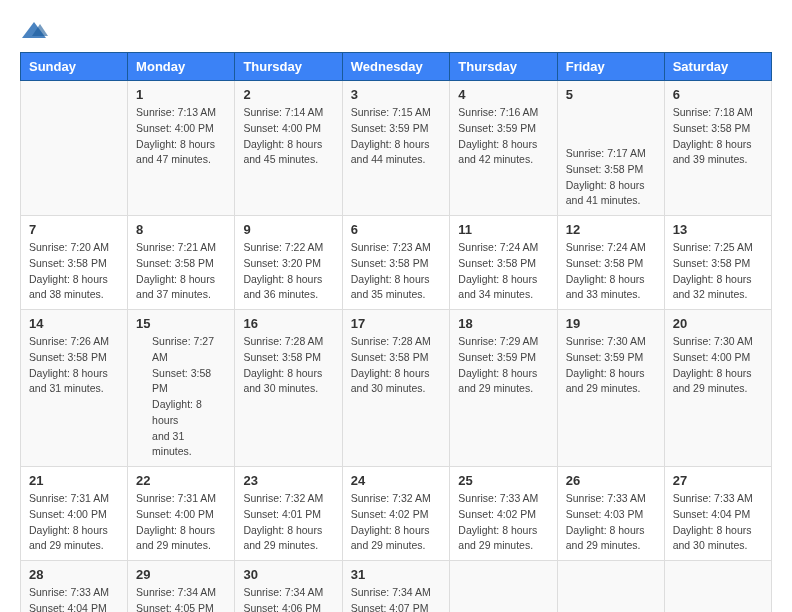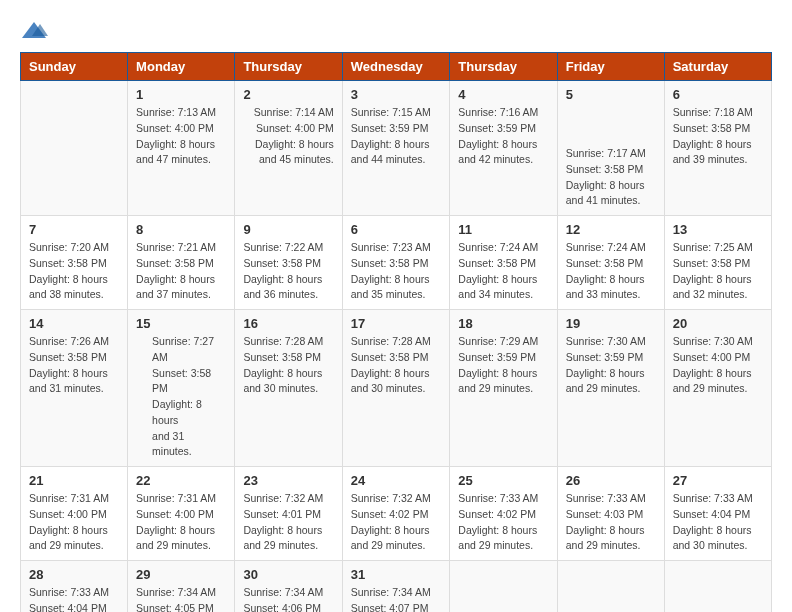--- a/index.html
+++ b/index.html
@@ -46,21 +46,21 @@
     .location-title {
       font-size: 16px;
       color: #555;
     }
     table {
       width: 100%;
       border-collapse: collapse;
       border: 1px solid #ccc;
     }
     thead tr {
-      background-color: #c2410c;
+      background-color: #3b82f6;
       color: #fff;
     }
     thead th {
       padding: 6px 8px;
       font-size: 13px;
       font-weight: bold;
       text-align: left;
       border: 1px solid #1a5a9a;
     }
     tbody tr {
@@ -129,21 +129,21 @@
         <td></td>
         <td>
           <span class="day-number">1</span>
           <div class="day-info" style="white-space: pre-line;">Sunrise: 7:13 AM
 Sunset: 4:00 PM
 Daylight: 8 hours
 and 47 minutes.</div>
         </td>
         <td>
           <span class="day-number">2</span>
-          <div class="day-info" style="white-space: pre-line; text-align: right;">Sunrise: 7:14 AM
+          <div class="day-info" style="white-space: pre-line;">Sunrise: 7:14 AM
 Sunset: 4:00 PM
 Daylight: 8 hours
 and 45 minutes.</div>
         </td>
         <td>
           <span class="day-number">3</span>
           <div class="day-info" style="white-space: pre-line;">Sunrise: 7:15 AM
 Sunset: 3:59 PM
 Daylight: 8 hours
 and 44 minutes.</div>
@@ -181,21 +181,21 @@
         <td>
           <span class="day-number">8</span>
           <div class="day-info" style="white-space: pre-line;">Sunrise: 7:21 AM
 Sunset: 3:58 PM
 Daylight: 8 hours
 and 37 minutes.</div>
         </td>
         <td>
           <span class="day-number">9</span>
           <div class="day-info" style="white-space: pre-line;">Sunrise: 7:22 AM
-Sunset: 3:58 PM
+Sunset: 3:20 PM
 Daylight: 8 hours
 and 36 minutes.</div>
         </td>
         <td>
           <span class="day-number">6</span>
           <div class="day-info" style="white-space: pre-line;">Sunrise: 7:23 AM
 Sunset: 3:58 PM
 Daylight: 8 hours
 and 35 minutes.</div>
         </td>

